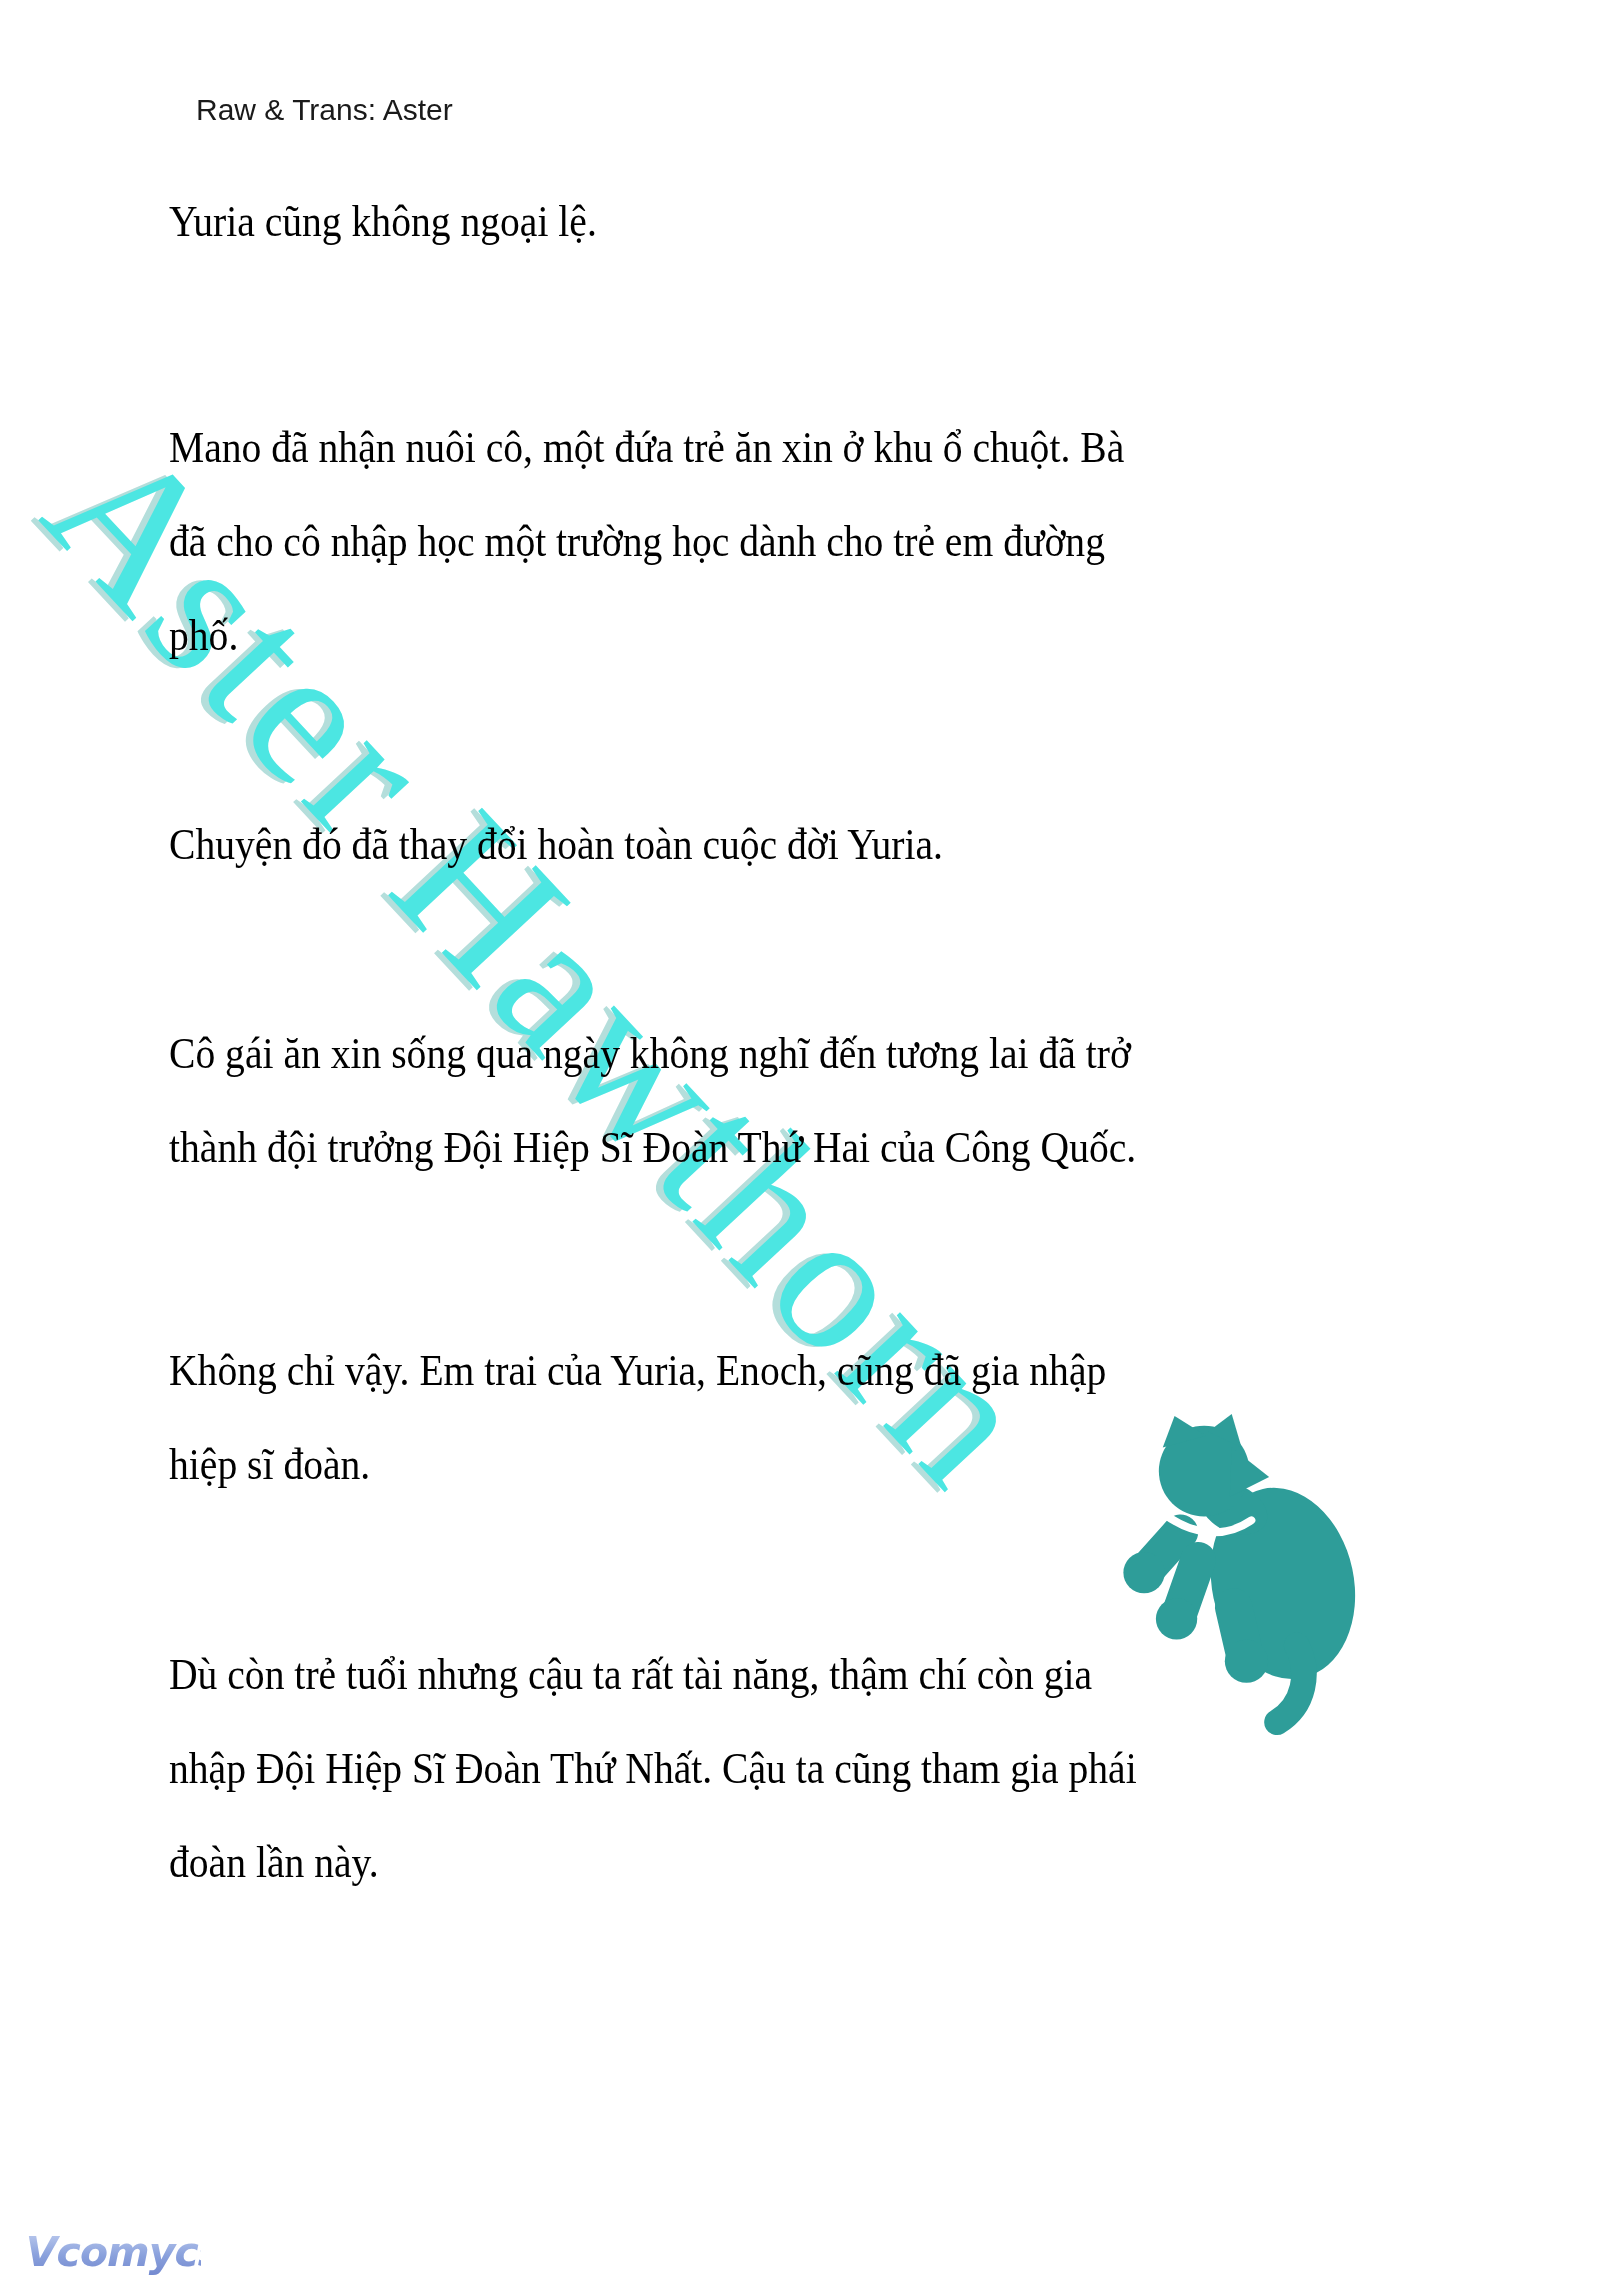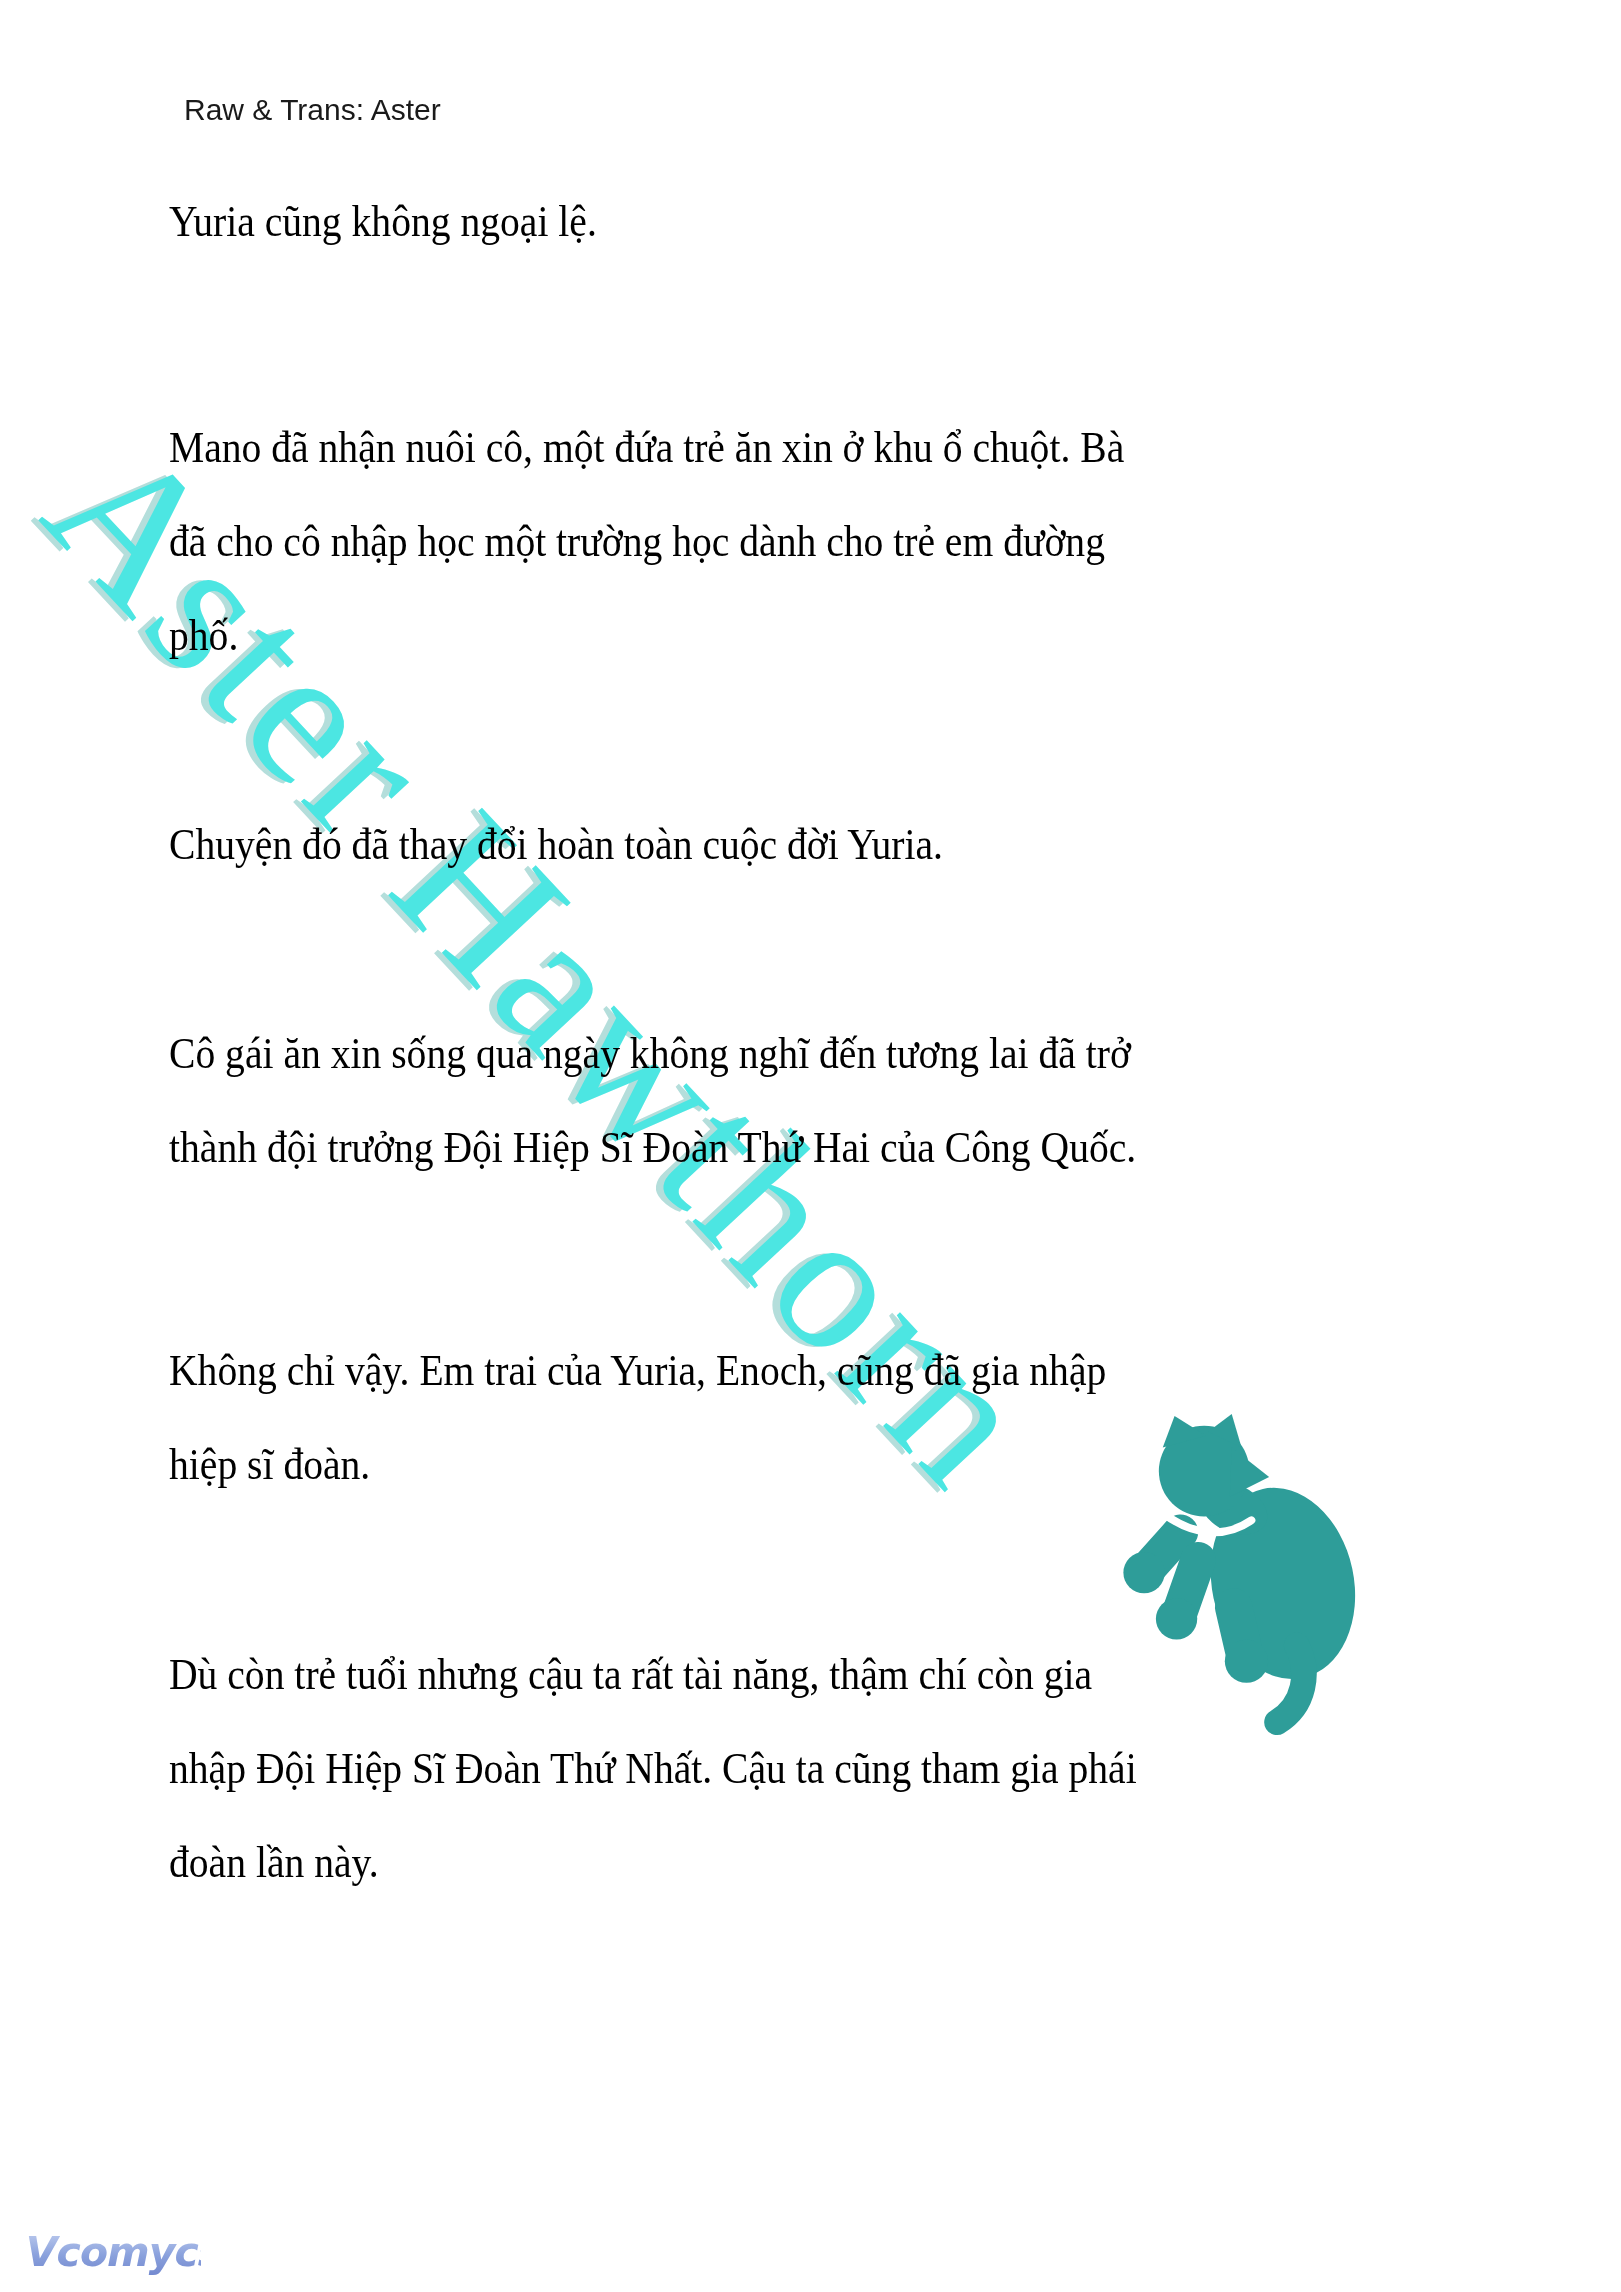--- a/index.html
+++ b/index.html
@@ -5,21 +5,21 @@
   html,body { margin:0; padding:0; background:#e8e8e8; }
   .page {
     position:relative;
     width:1621px; height:2293px;
     background:#ffffff;
     overflow:hidden;
     font-family:"Liberation Serif","DejaVu Serif",serif;
   }
   
   .credit {
-    position:absolute; left:184px; top:93px;
+    position:absolute; left:196px; top:93px;
     font-family:"Liberation Sans","DejaVu Sans",sans-serif;
     font-size:30px; color:#1a1a1a;
     z-index:3; white-space:nowrap;
   }
   
   .watermark {
     position:absolute; left:157px; top:407px;
     font-family:"Liberation Serif","DejaVu Serif",serif;
     font-size:196px; line-height:1;
     color:var(--color-watermark);

